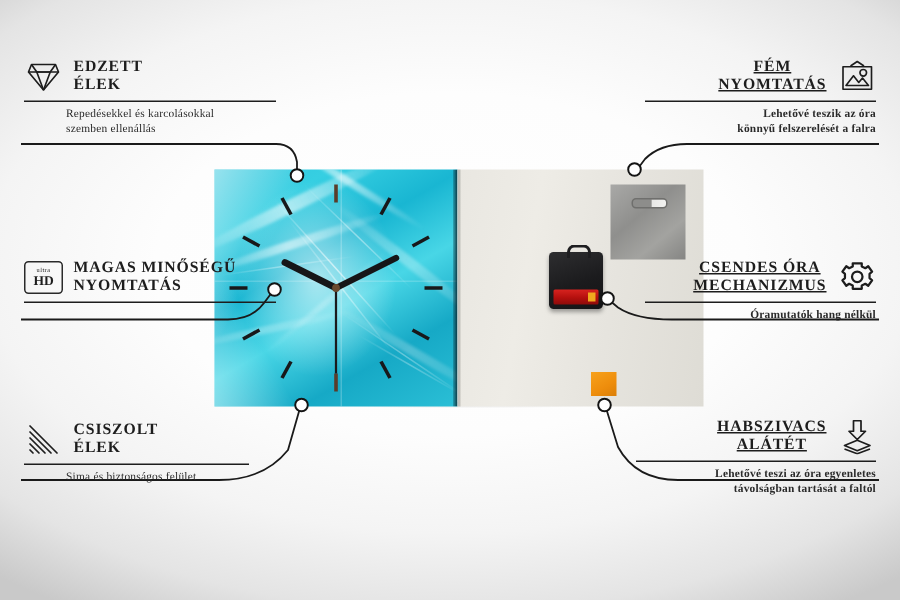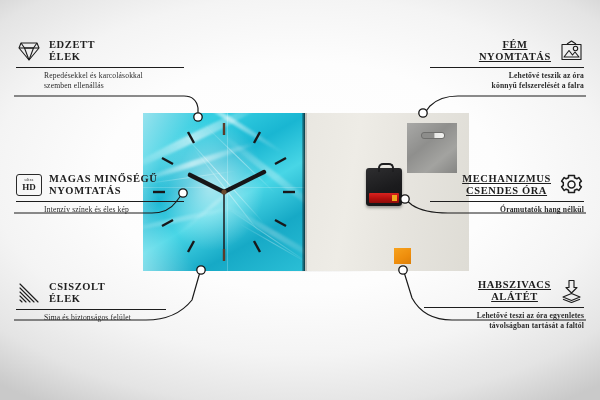--- a/index.html
+++ b/index.html
@@ -293,21 +293,20 @@
           <span class="u">ultra</span>
           <span class="h">HD</span>
         </span>
       </span>
       <span>
         <div class="co-title">MAGAS MINŐSÉGŰ</div>
         <div class="co-title">NYOMTATÁS</div>
       </span>
     </div>
     <div class="co-rule"></div>
-    <div class="co-desc">Intenzív színek és éles kép</div>
   </div>
 
   <div class="callout left" id="co-edges">
     <div class="co-head">
       <span class="co-icon">
         <svg width="24" height="22" viewBox="0 0 24 22">
           <g stroke="#1d1d1d" stroke-width="1.15" stroke-linecap="round">
             <line x1="3" y1="2" x2="21" y2="20"></line>
             <line x1="3" y1="6" x2="17" y2="20"></line>
             <line x1="3" y1="10" x2="13" y2="20"></line>
@@ -343,22 +342,22 @@
       </span>
     </div>
     <div class="co-rule"></div>
     <div class="co-desc">Lehetővé teszik az óra</div>
     <div class="co-desc">könnyű felszerelését a falra</div>
   </div>
 
   <div class="callout right" id="co-mech">
     <div class="co-head">
       <span>
+        <div class="co-title">CSENDES ÓRA</div>
         <div class="co-title">MECHANIZMUS</div>
-        <div class="co-title">CSENDES ÓRA</div>
       </span>
       <span class="co-icon">
         <svg width="25" height="24" viewBox="0 0 25 24">
           <g fill="none" stroke="#1d1d1d" stroke-width="1.5" stroke-linejoin="round" stroke-linecap="round">
             <path d="M9.5,2.5 h6 v2.2 l2.4,1.1 l1.9,-1.3 l2.6,3.6 l-1.7,1.5 l0,2.8 l1.7,1.5 l-2.6,3.6 l-1.9,-1.3 l-2.4,1.1 v2.2 h-6 v-2.2 l-2.4,-1.1 l-1.9,1.3 l-2.6,-3.6 l1.7,-1.5 l0,-2.8 l-1.7,-1.5 l2.6,-3.6 l1.9,1.3 l2.4,-1.1 z"></path>
             <circle cx="12.5" cy="11.5" r="3.5"></circle>
           </g>
         </svg>
       </span>
     </div>

